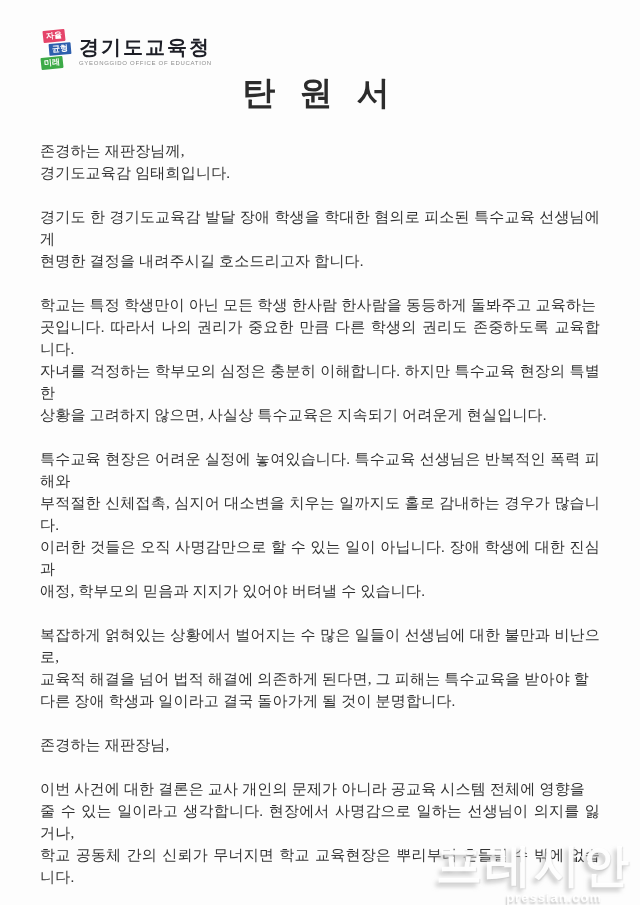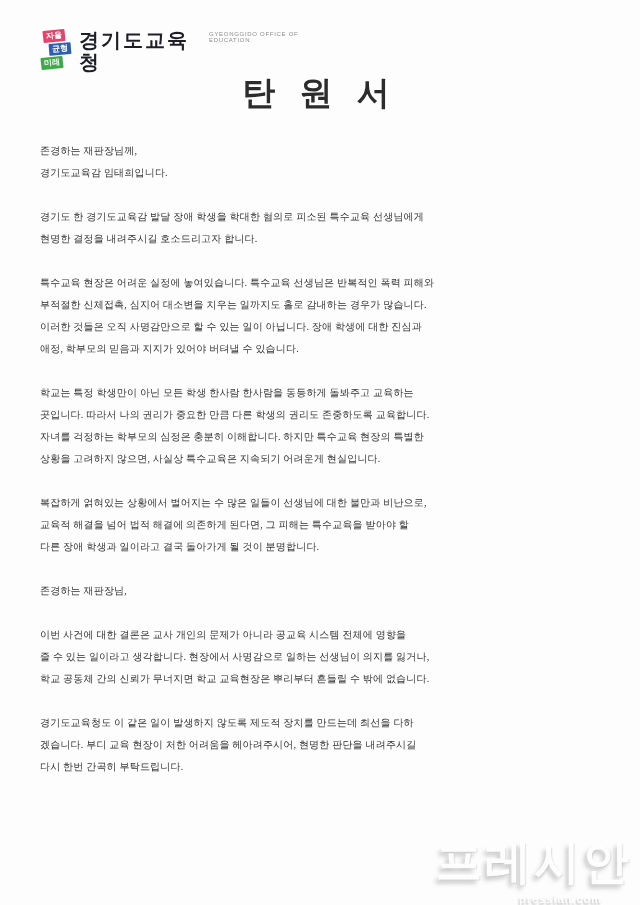--- a/index.html
+++ b/index.html
@@ -28,21 +28,21 @@
     font-weight: bold;
     font-size: 8px;
     line-height: 1;
     padding: 2px 3px;
     border-radius: 1px;
     white-space: nowrap;
   }
   .chip1 { top: 0px;  left: 3px;  transform: rotate(-6deg); }
   .chip2 { top: 13px; left: 9px;  transform: rotate(-5deg); }
   .chip3 { top: 27px; left: 1px;  transform: rotate(-6deg); }
-  .org { display: flex; flex-direction: row; justify-content: center; }
+  .org { display: flex; flex-direction: column; justify-content: center; }
   .org-kr {
     font-family: "Liberation Sans", sans-serif;
     font-weight: bold;
     font-size: 20px;
     letter-spacing: 2px;
     color: #1d1e26;
     line-height: 1.1;
   }
   .org-en {
     font-family: "Liberation Sans", sans-serif;
@@ -58,21 +58,21 @@
     font-size: 33px;
     font-weight: bold;
     letter-spacing: 8px;
     color: #2c2c2c;
     line-height: 42px;
   }
 
   
   .bodytext { margin-top: 26px; }
   .para {
-    font-size: 10px;
+    font-size: 15px;
     line-height: 22px;
     white-space: pre-line;
     margin-bottom: 22px;
     color: #313131;
     text-align: justify;
     letter-spacing: 0.2px;
   }
 
   
   .watermark {
@@ -85,26 +85,26 @@
   }
   .wm-kr {
     font-size: 46px;
     font-weight: bold;
     letter-spacing: 3px;
     color: rgba(255, 255, 255, 0.95);
     text-shadow: -3px 4px 4px rgba(175, 175, 175, 0.65), 1px 1px 1px rgba(200, 200, 200, 0.5);
     line-height: 1;
   }
   .wm-en {
-    font-size: 11px;
+    font-size: 13px;
     font-weight: bold;
     letter-spacing: 1px;
     color: rgba(255, 255, 255, 0.95);
     text-shadow: -1px 2px 2px rgba(175, 175, 175, 0.75);
-    margin-top: 8px;
+    margin-top: 2px;
     padding-right: 30px;
   }
 </style>
 </head>
 <body>
 
 <div class="page">
 
   <div class="logo">
     <div class="logo-blocks">
@@ -118,28 +118,28 @@
     </div>
   </div>
 
   <div class="title">탄 원 서</div>
 
   <div class="bodytext">
     <p class="para">존경하는 재판장님께,
 경기도교육감 임태희입니다.</p>
     <p class="para">경기도 한 경기도교육감 발달 장애 학생을 학대한 혐의로 피소된 특수교육 선생님에게
 현명한 결정을 내려주시길 호소드리고자 합니다.</p>
+    <p class="para">학교는 특정 학생만이 아닌 모든 학생 한사람 한사람을 동등하게 돌봐주고 교육하는
+곳입니다. 따라서 나의 권리가 중요한 만큼 다른 학생의 권리도 존중하도록 교육합니다.
+자녀를 걱정하는 학부모의 심정은 충분히 이해합니다. 하지만 특수교육 현장의 특별한
+상황을 고려하지 않으면, 사실상 특수교육은 지속되기 어려운게 현실입니다.</p>
     <p class="para">특수교육 현장은 어려운 실정에 놓여있습니다. 특수교육 선생님은 반복적인 폭력 피해와
 부적절한 신체접촉, 심지어 대소변을 치우는 일까지도 홀로 감내하는 경우가 많습니다.
 이러한 것들은 오직 사명감만으로 할 수 있는 일이 아닙니다. 장애 학생에 대한 진심과
 애정, 학부모의 믿음과 지지가 있어야 버텨낼 수 있습니다.</p>
-    <p class="para">학교는 특정 학생만이 아닌 모든 학생 한사람 한사람을 동등하게 돌봐주고 교육하는
-곳입니다. 따라서 나의 권리가 중요한 만큼 다른 학생의 권리도 존중하도록 교육합니다.
-자녀를 걱정하는 학부모의 심정은 충분히 이해합니다. 하지만 특수교육 현장의 특별한
-상황을 고려하지 않으면, 사실상 특수교육은 지속되기 어려운게 현실입니다.</p>
     <p class="para">복잡하게 얽혀있는 상황에서 벌어지는 수 많은 일들이 선생님에 대한 불만과 비난으로,
 교육적 해결을 넘어 법적 해결에 의존하게 된다면, 그 피해는 특수교육을 받아야 할
 다른 장애 학생과 일이라고 결국 돌아가게 될 것이 분명합니다.</p>
     <p class="para">존경하는 재판장님,</p>
     <p class="para">이번 사건에 대한 결론은 교사 개인의 문제가 아니라 공교육 시스템 전체에 영향을
 줄 수 있는 일이라고 생각합니다. 현장에서 사명감으로 일하는 선생님이 의지를 잃거나,
 학교 공동체 간의 신뢰가 무너지면 학교 교육현장은 뿌리부터 흔들릴 수 밖에 없습니다.</p>
     <p class="para">경기도교육청도 이 같은 일이 발생하지 않도록 제도적 장치를 만드는데 최선을 다하
 겠습니다. 부디 교육 현장이 처한 어려움을 헤아려주시어, 현명한 판단을 내려주시길
 다시 한번 간곡히 부탁드립니다.</p>

